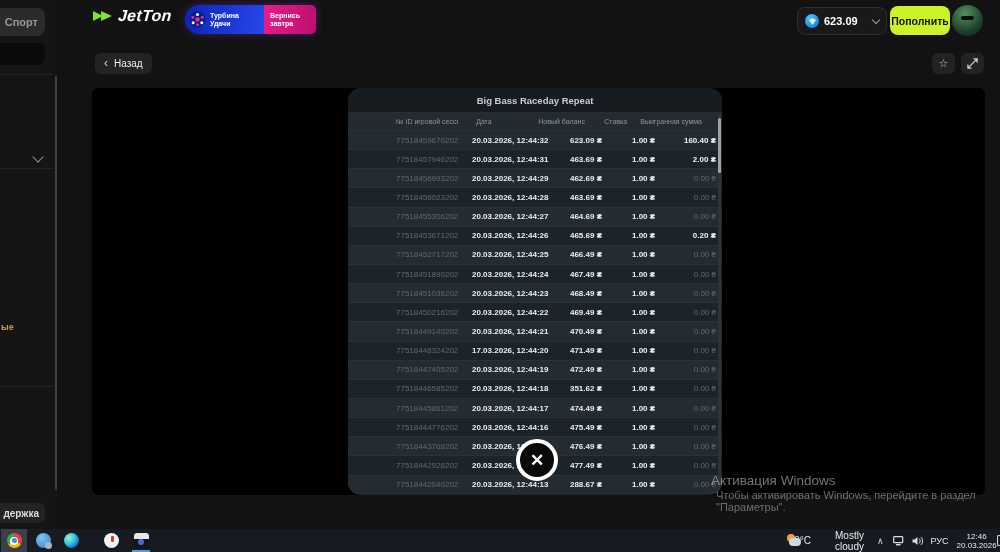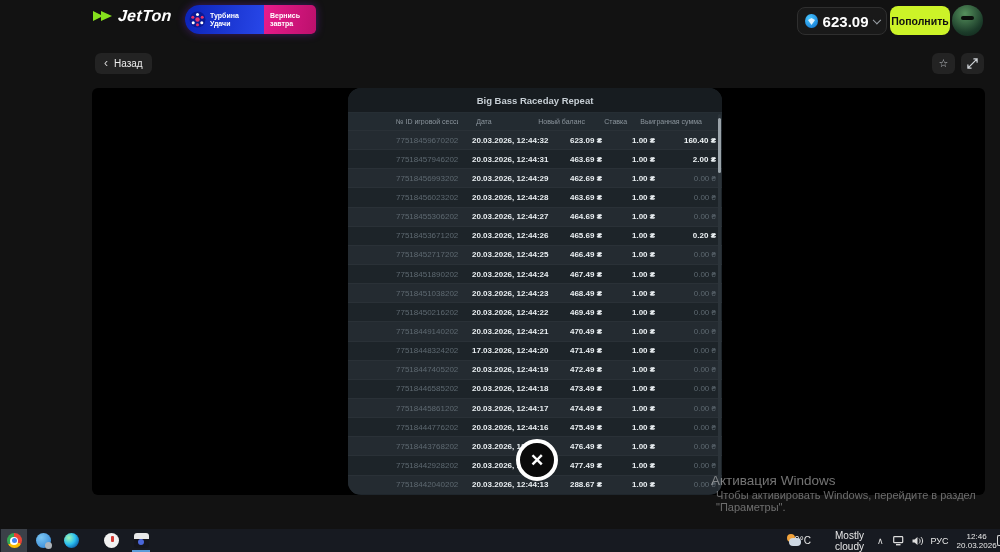--- a/index.html
+++ b/index.html
@@ -31,21 +31,21 @@
     gap:4px; padding-left:4px; }
   .banner-right{ width:52px; background:linear-gradient(100deg,#e81b8c,#bb106c); display:flex; flex-direction:column;
     justify-content:center; padding-left:6px; }
   .banner t, .bl1,.bl2{ display:block; }
   .bl1,.bl2{ color:#fff; font-size:7px; font-weight:800; line-height:8px; }
   .chip{ position:absolute; left:797px; top:7px; width:90px; height:28px; background:#191919;
     border:1px solid #2f2f2f; border-radius:8px; display:flex; align-items:center; gap:5px; padding:0 7px; }
   .coin{ width:14px; height:14px; border-radius:50%; background:radial-gradient(circle at 35% 30%,#49c8ff,#0b6ecf);
     display:flex; align-items:center; justify-content:center; }
   .coin svg{ display:block; }
-  .chip-amt{ color:#fff; font-size:15px; font-weight:800; }
+  .chip-amt{ color:#fff; font-size:11px; font-weight:800; }
   .chip-chev{ width:6px; height:6px; border-right:1.5px solid #9aa0a6; border-bottom:1.5px solid #9aa0a6;
     transform:rotate(45deg); margin-left:auto; margin-top:-3px; }
   .deposit{ position:absolute; left:890px; top:6px; width:60px; height:29px; background:#ccf328;
     border-radius:8px; display:flex; align-items:center; justify-content:center;
     color:#101010; font-size:10.5px; font-weight:800; }
   .avatar{ position:absolute; left:952px; top:5px; width:31px; height:31px; border-radius:50%;
     background:radial-gradient(circle at 42% 28%,#55915c,#1c3c2a 65%,#0d1f16); overflow:hidden; }
   .avatar::after{ content:""; position:absolute; left:9px; top:11px; width:13px; height:4px;
     background:#0a0f0b; border-radius:2px; }
 
@@ -118,20 +118,31 @@
   .tray-ic{ margin-right:7px; display:flex; align-items:center; }
   .tb-lang{ font-size:9px; margin-right:8px; }
   .tb-clock{ display:flex; flex-direction:column; align-items:center; font-size:8px; line-height:9px; }
   .tb-kb{ width:10px; height:11px; border:1.3px solid #d5d5d5; border-right:none; border-radius:2px 0 0 2px; }
 </style>
 </head>
 <body>
 
 <div class="screen">
 
+  <div class="sidebar">
+    <div class="sb-sport">Спорт</div>
+    <div class="sb-dark"></div>
+    <div class="sb-div" style="top:74px"></div>
+    <div class="sb-div" style="top:168px"></div>
+    <div class="sb-div" style="top:386px"></div>
+    <div class="sb-chev"></div>
+    <div class="sb-frag">ые</div>
+    <div class="sb-support">держка</div>
+    <div class="sb-scroll"></div>
+  </div>
 
   <div class="logo">
     <svg width="21" height="16" viewBox="0 0 21 16">
       <path d="M1 13 L11 8 L1 3 Z" fill="#86e01d"></path>
       <path d="M9 13 L20 8 L9 3 Z" fill="#86e01d"></path>
     </svg>
     <span class="logo-text">JetTon</span>
   </div>
 
   <div class="banner">
@@ -281,21 +292,21 @@
         <div class="t-row">
         <div class="c1">77518447405202</div>
         <div class="c2">20.03.2026, 12:44:19</div>
         <div class="c3">472.49 ₴</div>
         <div class="c4">1.00 ₴</div>
         <div class="c5">0.00 ₴</div>
       </div>
         <div class="t-row">
         <div class="c1">77518446585202</div>
         <div class="c2">20.03.2026, 12:44:18</div>
-        <div class="c3">473.49 ₴</div>
+        <div class="c3">351.62 ₴</div>
         <div class="c4">1.00 ₴</div>
         <div class="c5">0.00 ₴</div>
       </div>
         <div class="t-row">
         <div class="c1">77518445861202</div>
         <div class="c2">20.03.2026, 12:44:17</div>
         <div class="c3">474.49 ₴</div>
         <div class="c4">1.00 ₴</div>
         <div class="c5">0.00 ₴</div>
       </div>

